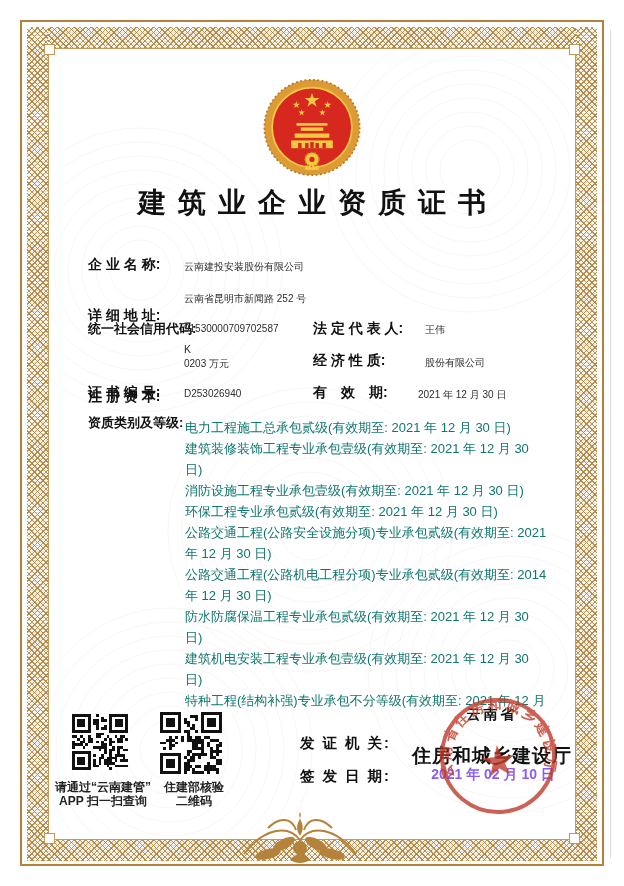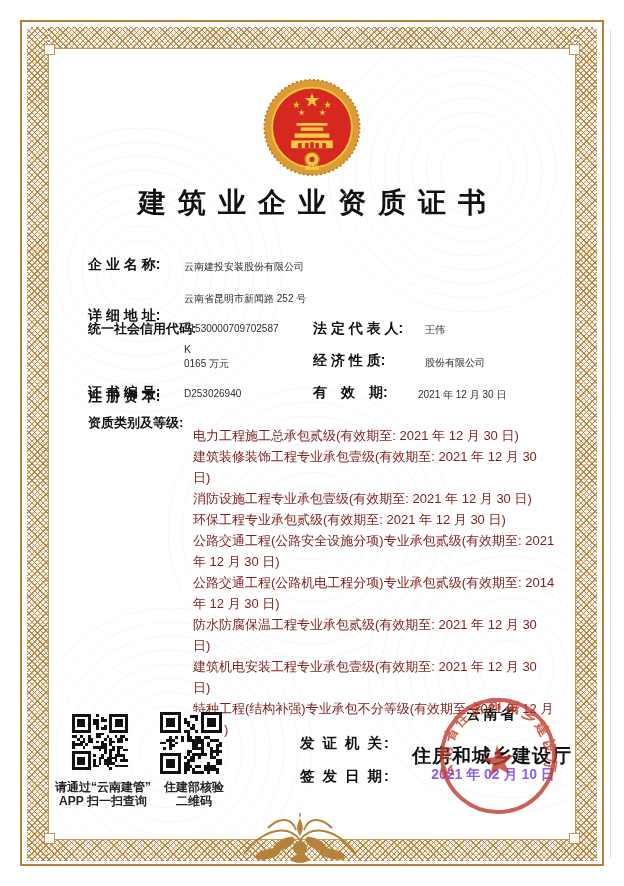--- a/index.html
+++ b/index.html
@@ -25,22 +25,22 @@
   .flourish{position:absolute;left:238px;bottom:18px;z-index:5;pointer-events:none;}
   
   .emblem{position:absolute;left:260px;top:76px;width:104px;height:108px;}
   .title{position:absolute;left:0;right:0;top:184px;text-align:center;font-size:28px;
          font-weight:bold;letter-spacing:12px;color:#111;text-indent:12px;}
   
   .lab{position:absolute;font-weight:bold;color:#111;font-size:14px;white-space:nowrap;}
   .lab.small{font-size:13px;}
   .val{position:absolute;font-size:10px;color:#2d2d2d;white-space:nowrap;}
   .sup-k{position:absolute;font-size:10.5px;color:#2d2d2d;}
-  .qual-list{position:absolute;left:185px;top:417px;width:362px;margin:8px;padding:0;
-             list-style:none;font-size:13px;line-height:21px;color:#7f1d1d;}
+  .qual-list{position:absolute;left:185px;top:417px;width:362px;margin:0;padding:0;
+             list-style:none;font-size:13px;line-height:21px;color:#0f766e;}
   
   .qr{position:absolute;background:#fff;}
   .qr1{left:72px;top:714px;width:56px;height:56px;}
   .qr2{left:160px;top:712px;width:62px;height:62px;}
   .qr-cap{position:absolute;font-size:12px;font-weight:bold;color:#222;text-align:center;line-height:14px;}
   .cap1{left:48px;top:780px;width:110px;}
   .cap2{left:152px;top:780px;width:84px;}
   .issuer-lab{position:absolute;left:300px;top:734px;font-size:14.5px;font-weight:bold;color:#111;letter-spacing:2px;}
   .date-lab{position:absolute;left:300px;top:767px;font-size:14.5px;font-weight:bold;color:#111;letter-spacing:2px;}
   .issuer-val{position:absolute;left:404px;top:706px;width:176px;text-align:center;color:#111;}
@@ -171,21 +171,21 @@
     <div class="lab" style="left:88px;top:288px;margin-top:19px;">详 细 地 址:</div>
     <div class="val" style="left:184px;top:292px;">云南省昆明市新闻路 252 号</div>
 
     <div class="lab small" style="left:88px;top:320px;">统一社会信用代码:</div>
     <div class="val" style="left:184px;top:323px;">91530000709702587</div>
     <div class="lab" style="left:313px;top:320px;">法 定 代 表 人:</div>
     <div class="val" style="left:425px;top:323px;">王伟</div>
 
     <div class="lab" style="left:88px;top:352px;margin-top:36px;">注 册 资 本:</div>
     <div class="sup-k" style="left:184px;top:343px;">K</div>
-    <div class="val" style="left:184px;top:357px;">0165 万元</div>
+    <div class="val" style="left:184px;top:357px;">0203 万元</div>
     <div class="lab" style="left:313px;top:352px;text-align:right;">经 济 性 质:</div>
     <div class="val" style="left:425px;top:356px;">股份有限公司</div>
 
     <div class="lab" style="left:88px;top:384px;">证 书 编 号:</div>
     <div class="val" style="left:184px;top:388px;">D253026940</div>
     <div class="lab" style="left:313px;top:384px;">有　效　期:</div>
     <div class="val" style="left:418px;top:388px;">2021 年 12 月 30 日</div>
 
     <div class="lab small" style="left:88px;top:414px;">资质类别及等级:</div>
     <ul class="qual-list" id="qual-list">

